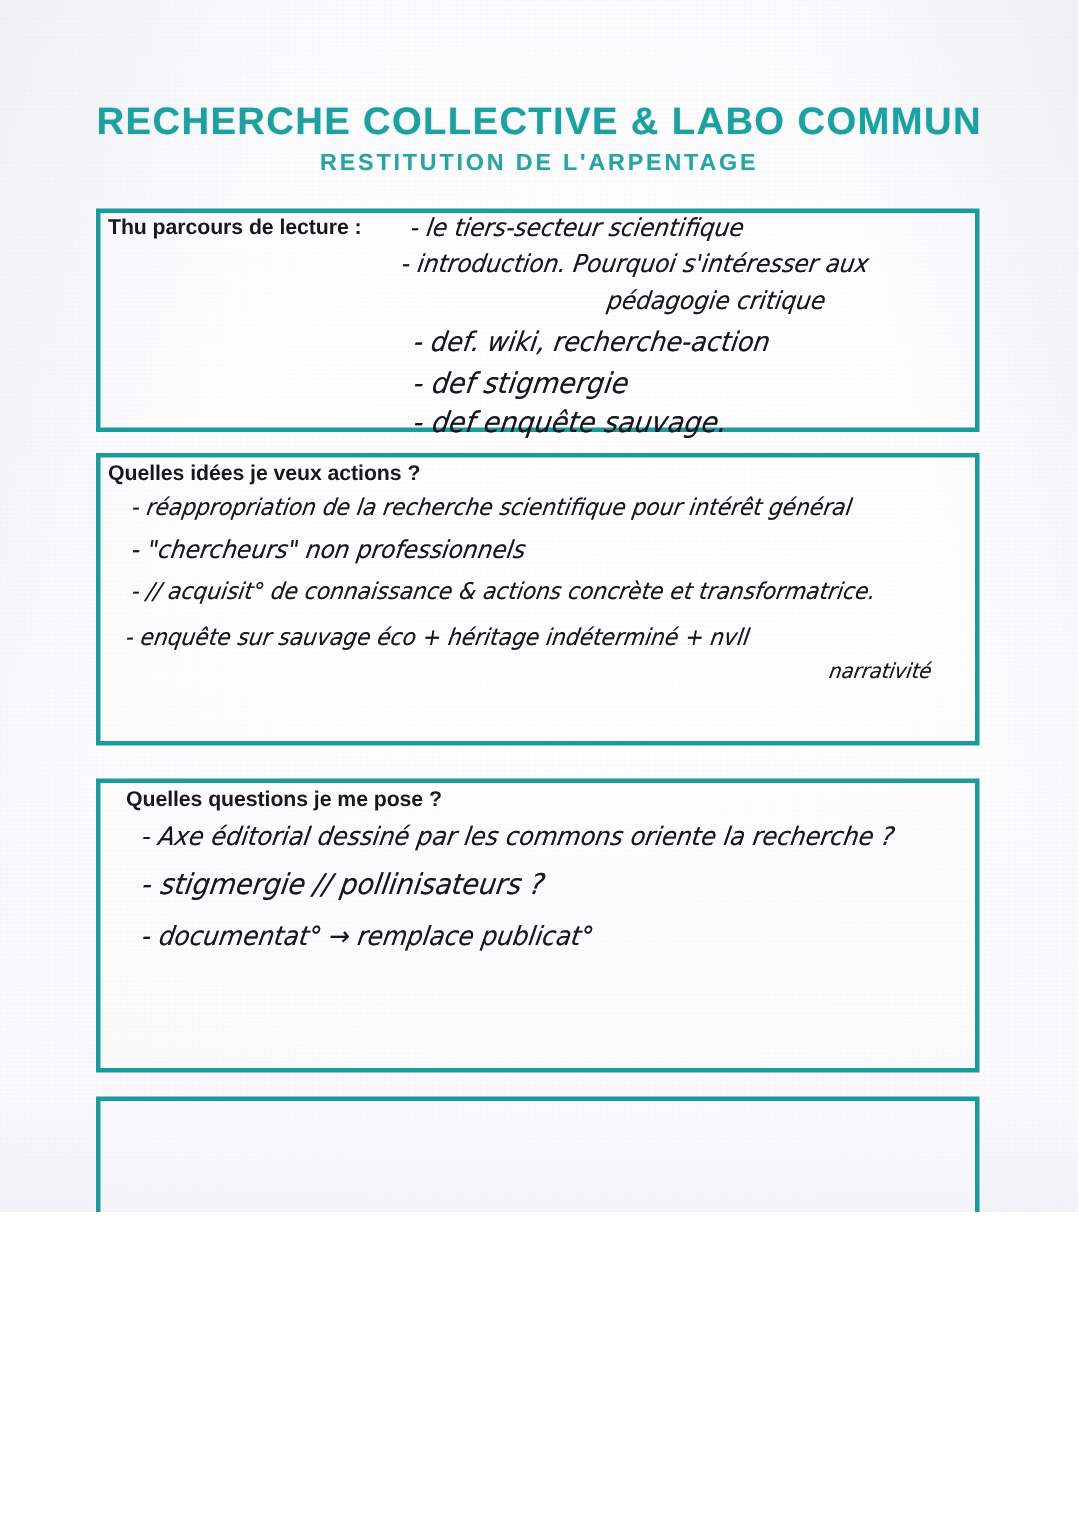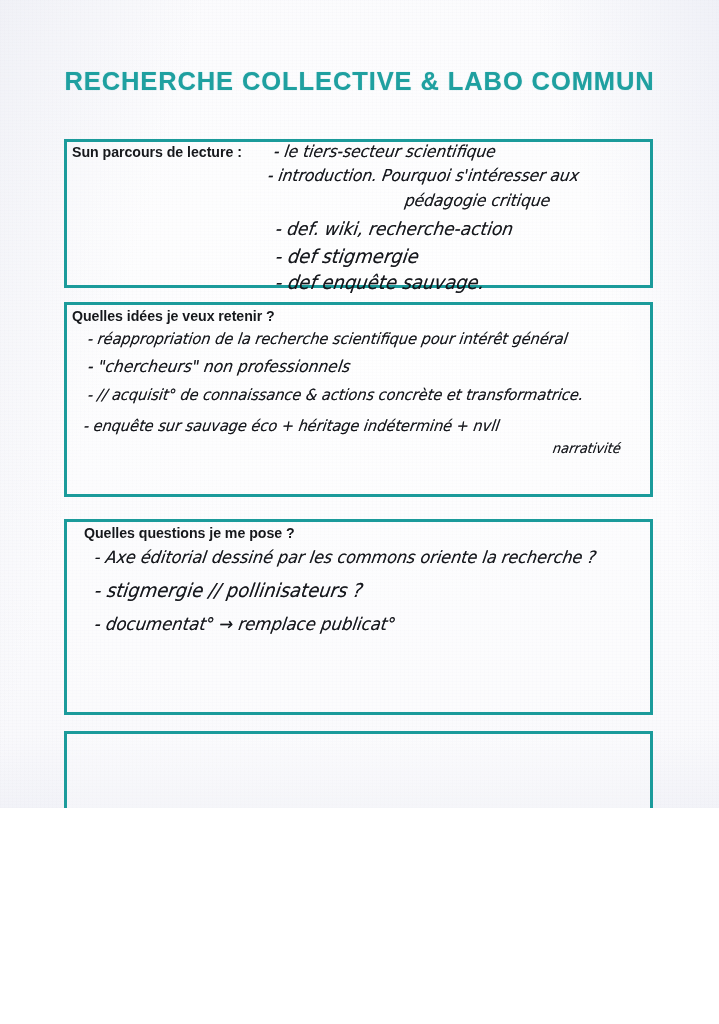--- a/index.html
+++ b/index.html
@@ -108,41 +108,42 @@
     transform: skewX(-9deg) scaleY(1.06);
   }
 </style>
 </head>
 <body>
 
 <div class="page">
 
   <div class="title-block">
     <div class="doc-title">RECHERCHE COLLECTIVE &amp; LABO COMMUN</div>
+    <div class="doc-subtitle">RESTITUTION DE L'ARPENTAGE</div>
   </div>
 
   <div class="qbox" style="left:64px; top:139px; width:589px; height:149px;"></div>
 
-  <div class="qbox-label" style="left:72px; top:143px;">Sun parcours de lecture :</div>
+  <div class="qbox-label" style="left:72px; top:143px;">Thu parcours de lecture :</div>
 
   <div class="hw" style="left:274px; top:143px; font-size:15.5px;"><span>- le tiers-secteur  scientifique</span></div>
 
   <div class="hw" style="left:268px; top:167px; font-size:15.5px;"><span>- introduction. Pourquoi s'intéresser aux</span></div>
 
   <div class="hw" style="left:405px; top:192px; font-size:15.5px;"><span>pédagogie critique</span></div>
 
   <div class="hw" style="left:276px; top:219px; font-size:17px;"><span>- def. wiki, recherche-action</span></div>
 
   <div class="hw" style="left:276px; top:246px; font-size:18px;"><span>- def stigmergie</span></div>
 
   <div class="hw" style="left:276px; top:272px; font-size:18px;"><span>- def enquête sauvage.</span></div>
 
   <div class="qbox" style="left:64px; top:302px; width:589px; height:195px;"></div>
 
-  <div class="qbox-label" style="left:72px; top:307px;">Quelles idées je veux retenir ?</div>
+  <div class="qbox-label" style="left:72px; top:307px;">Quelles idées je veux actions ?</div>
 
   <div class="hw" style="left:88px; top:331px; font-size:14.5px;"><span>- réappropriation de la recherche scientifique pour intérêt général</span></div>
 
   <div class="hw" style="left:88px; top:358px; font-size:15.5px;"><span>- "chercheurs" non professionnels</span></div>
 
   <div class="hw" style="left:88px; top:387px; font-size:14.5px;"><span>- // acquisit° de connaissance &amp; actions concrète et transformatrice.</span></div>
 
   <div class="hw" style="left:84px; top:418px; font-size:14.5px;"><span>- enquête sur sauvage éco + héritage indéterminé + nvll</span></div>
 
   <div class="hw" style="left:553px; top:441px; font-size:13px;"><span>narrativité</span></div>

